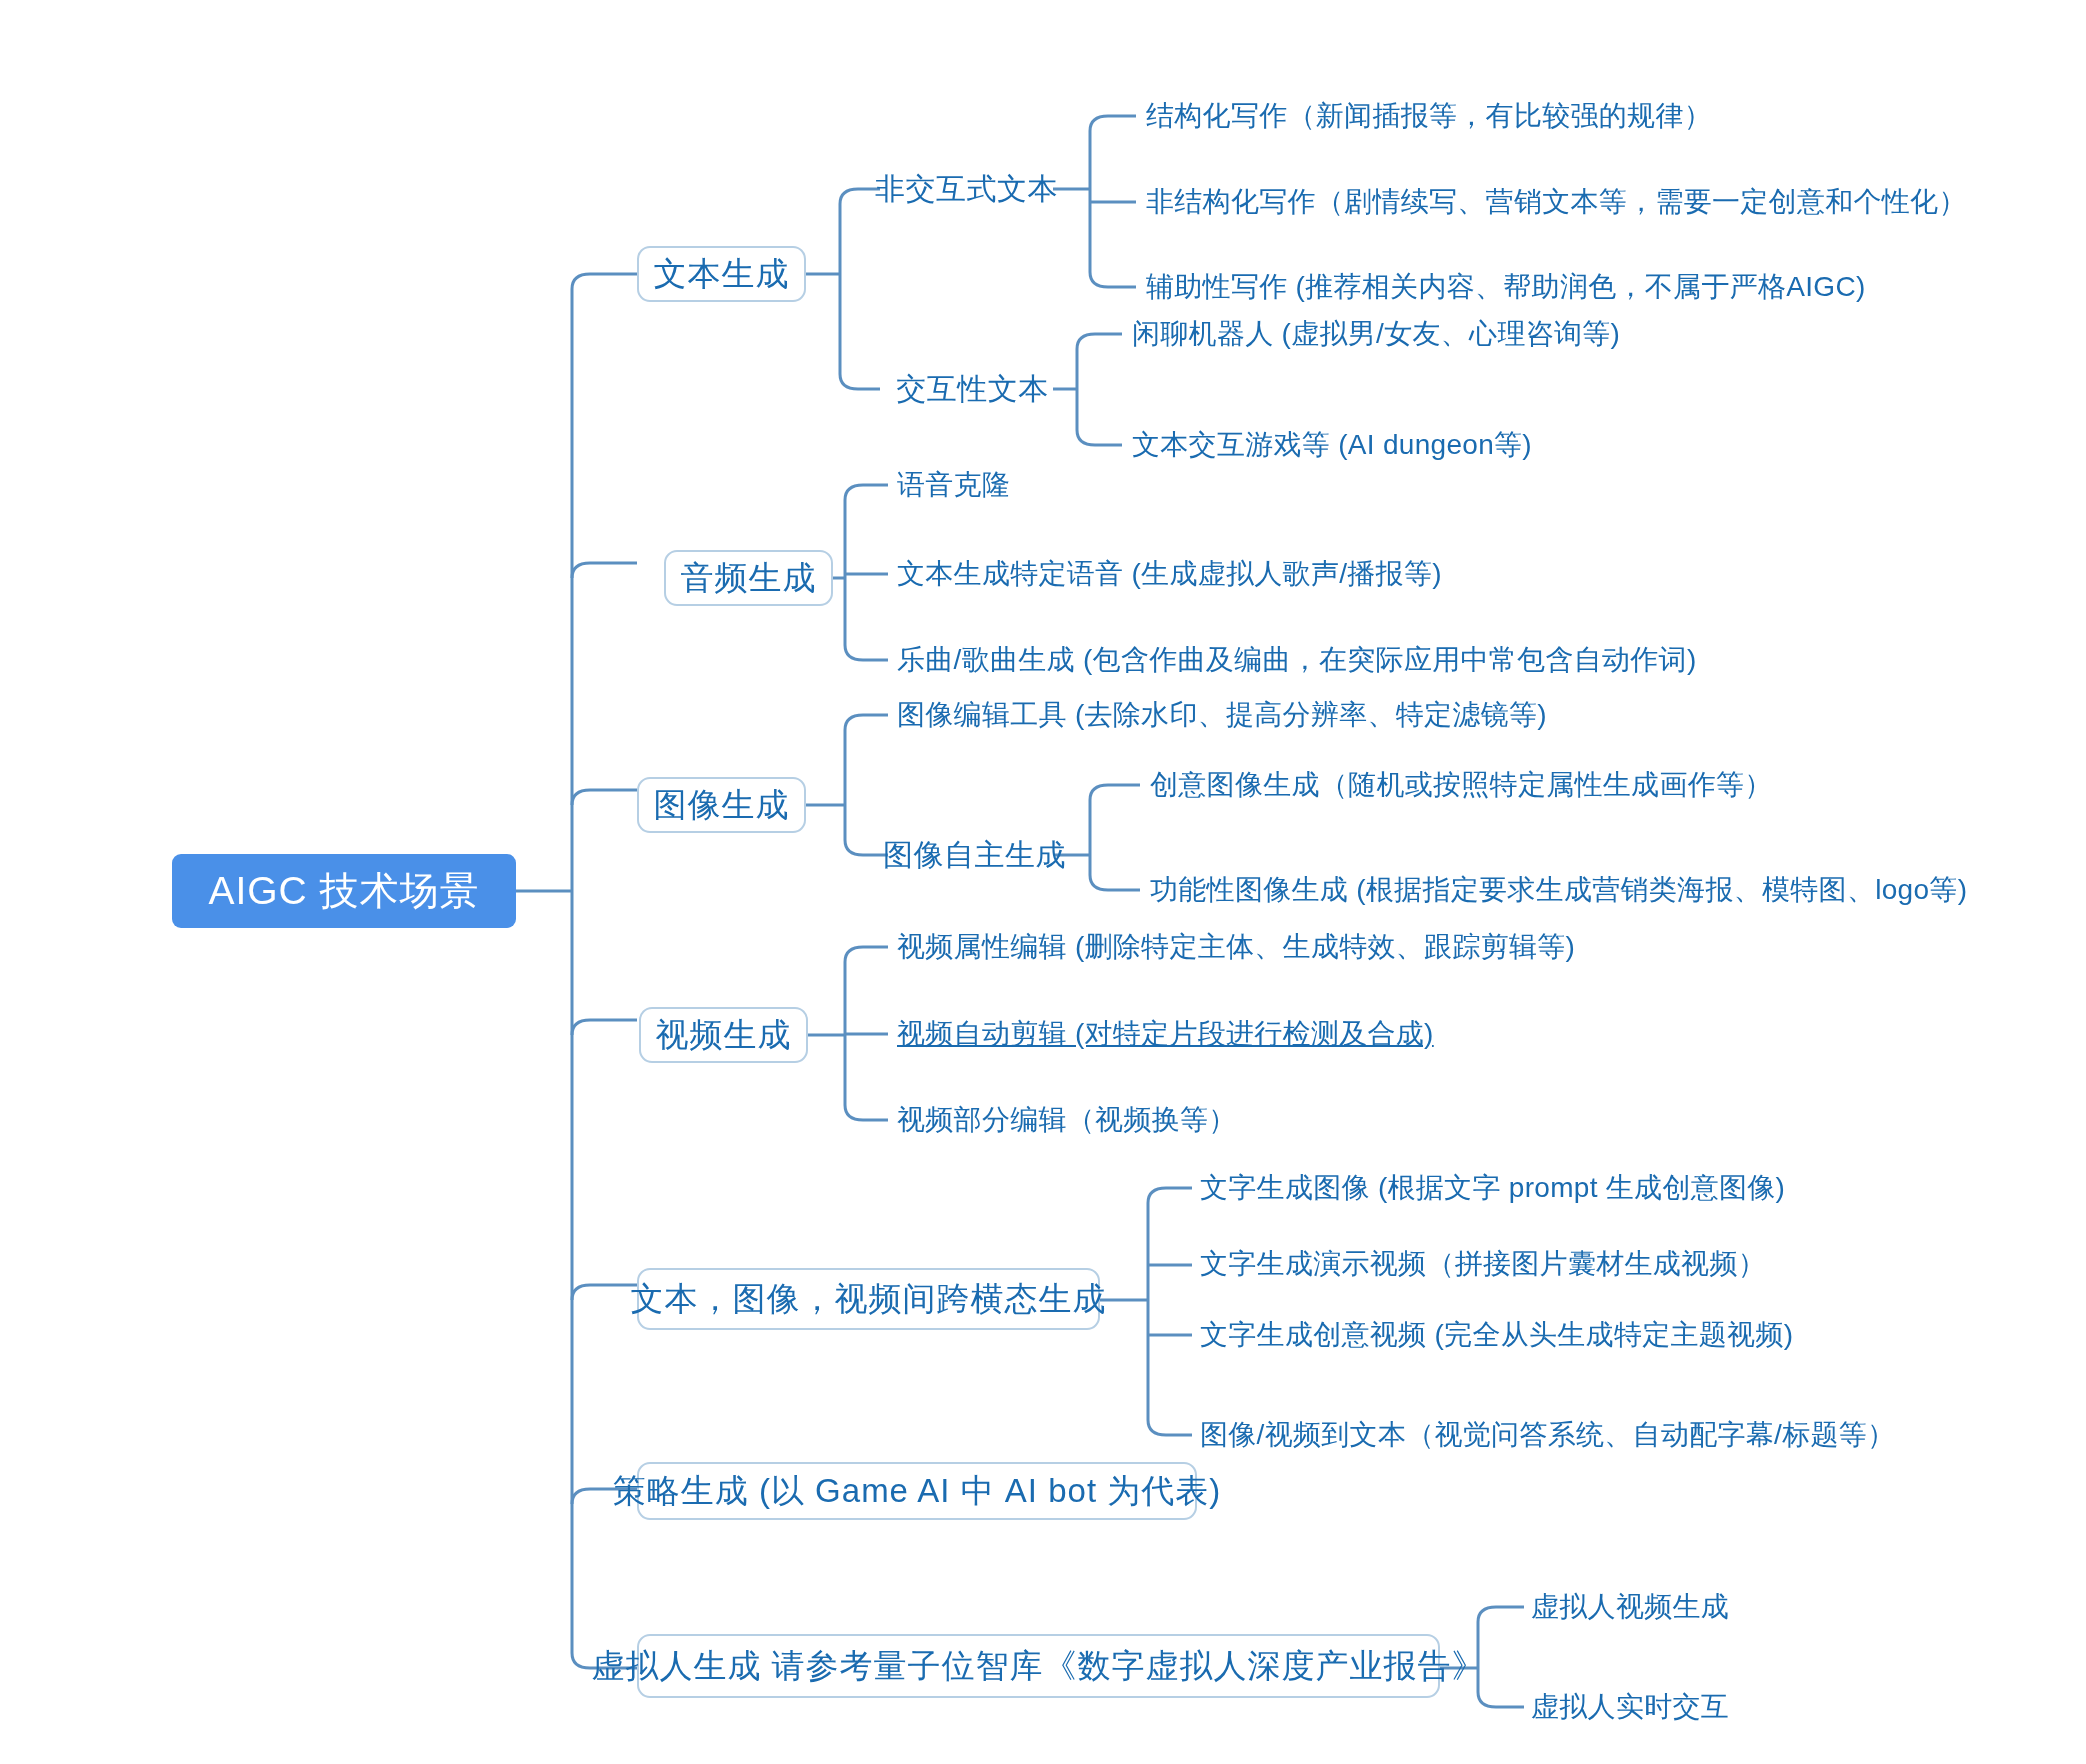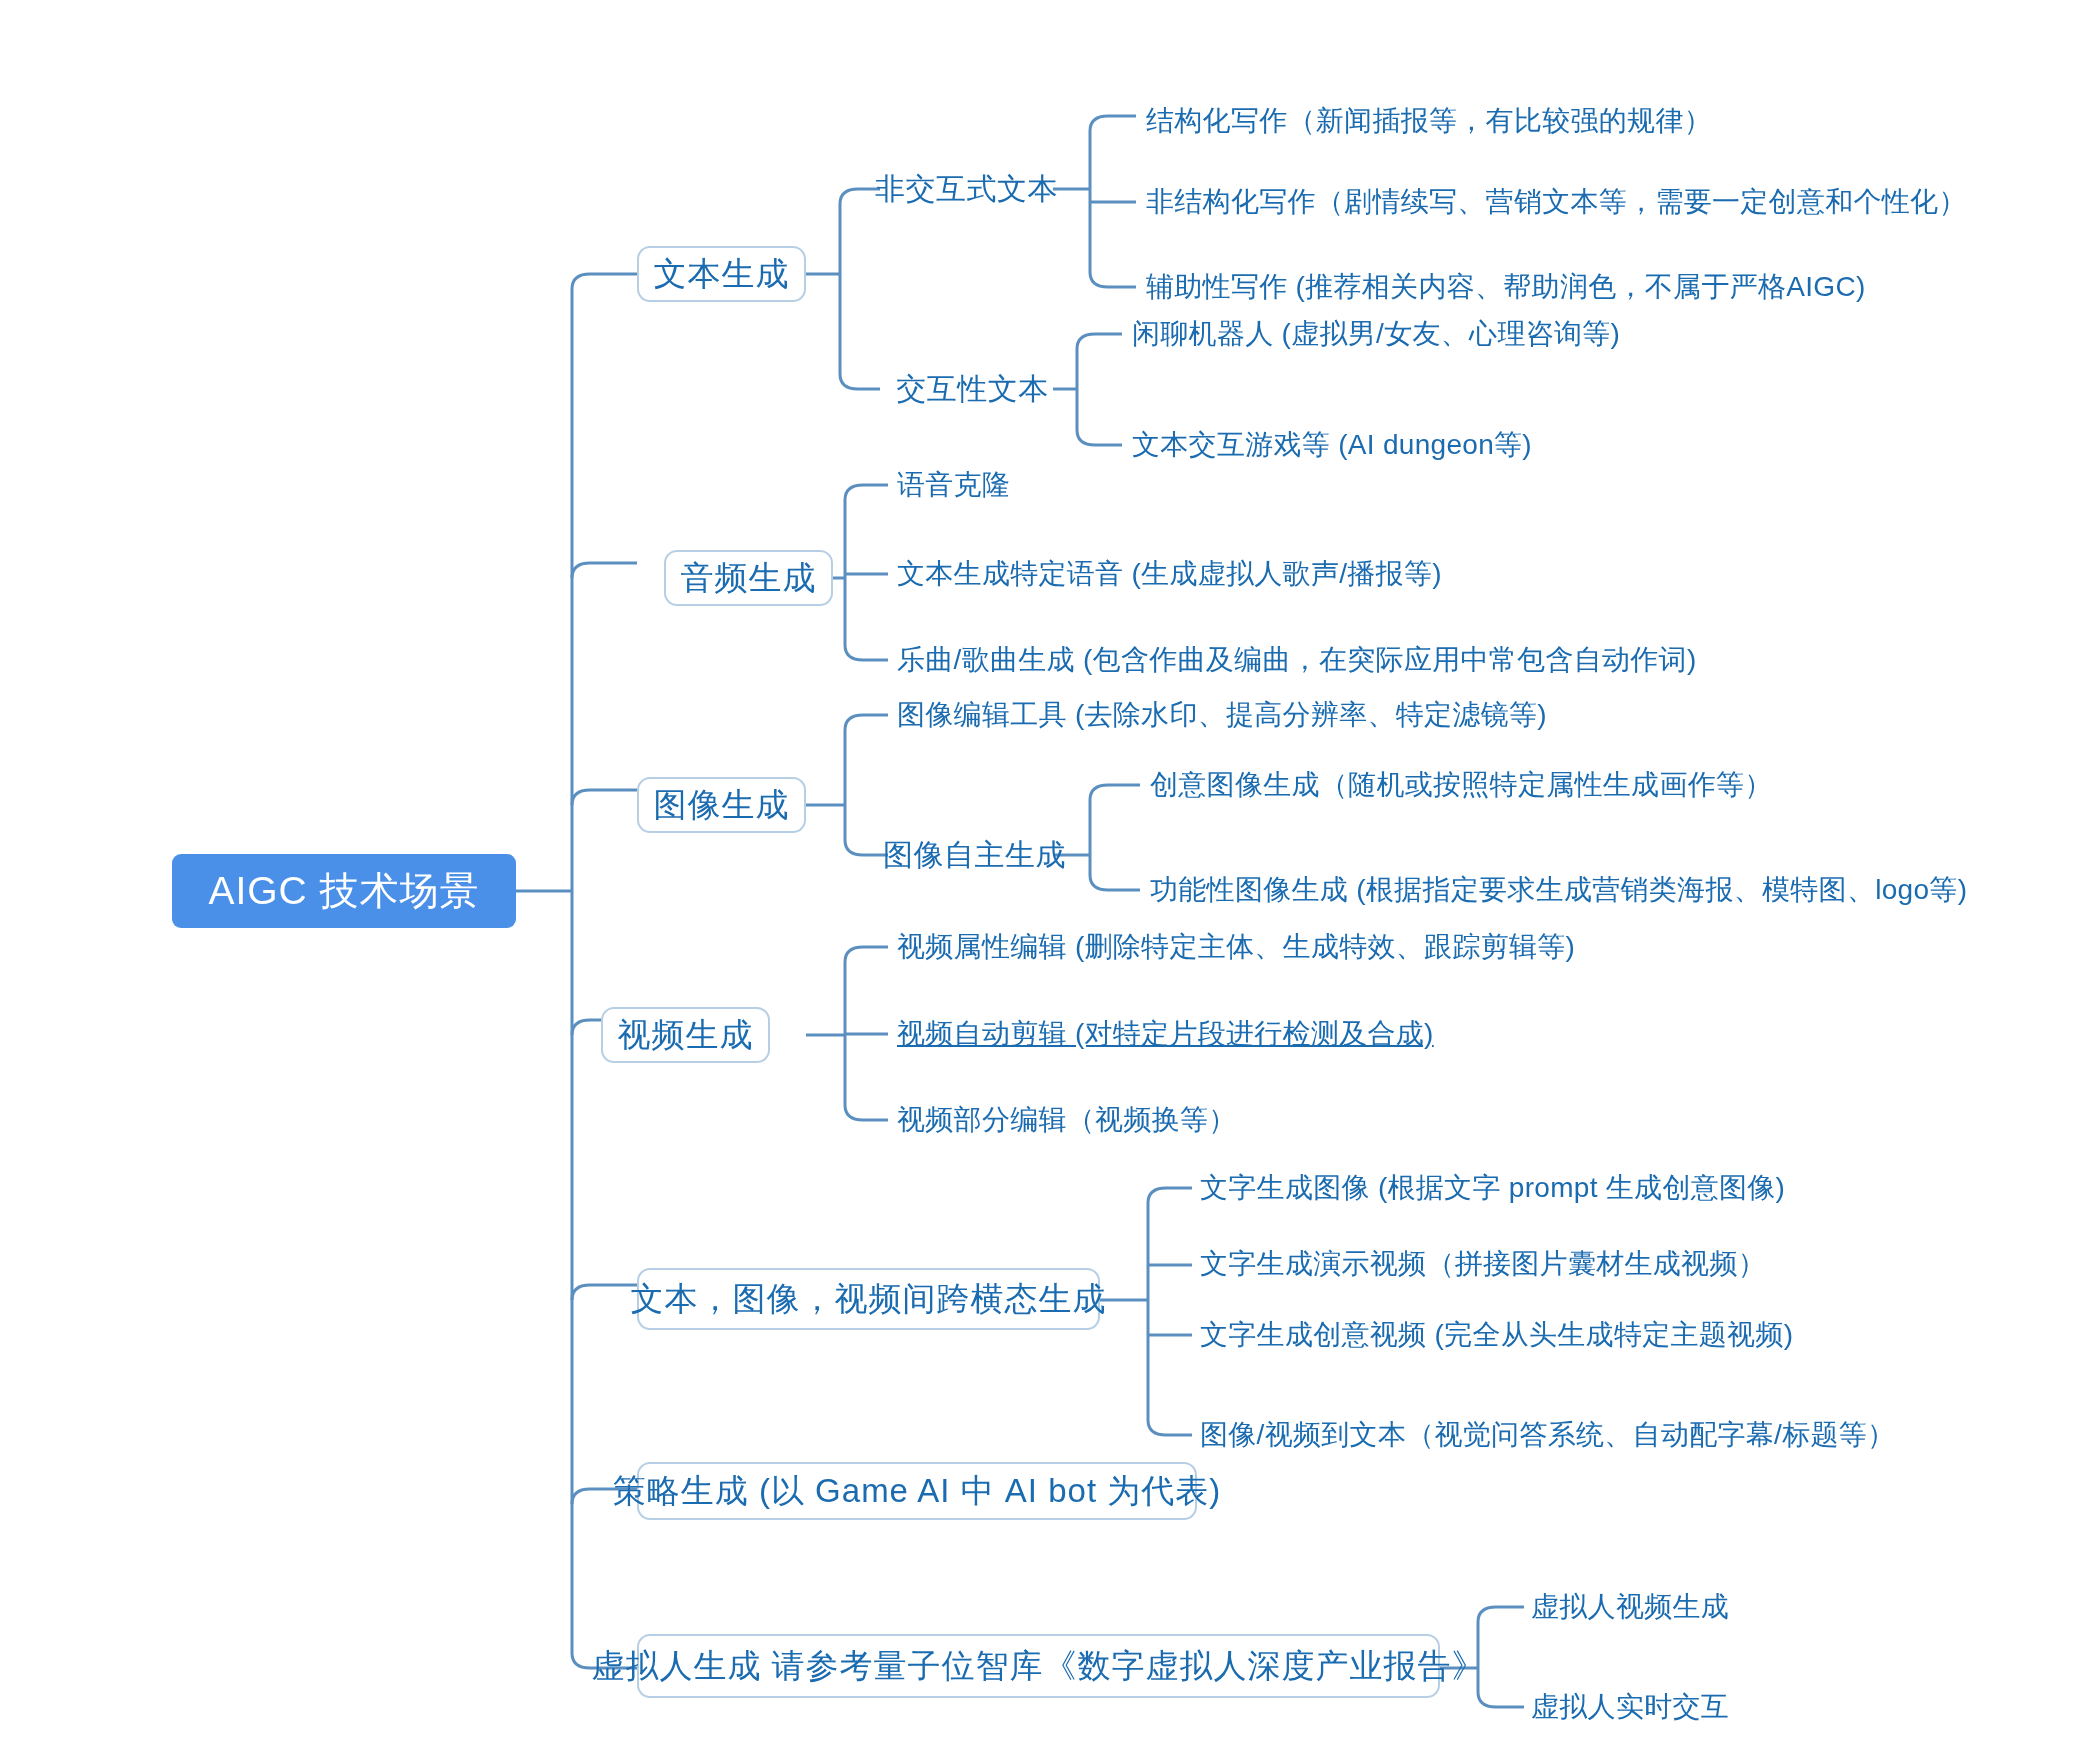--- a/index.html
+++ b/index.html
@@ -140,21 +140,21 @@
 
   <div class="node branch-node" style="left:637px; top:246px; width:169px; height:56px;">
     <span>文本生成</span>
   </div>
   <div class="node sub-node" style="left:880px; top:161px; width:173px; height:56px;">
     <span>非交互式文本</span>
   </div>
   <div class="node sub-node" style="left:892px; top:361px; width:161px; height:56px;">
     <span>交互性文本</span>
   </div>
-  <div class="node leaf-node" style="left:1146px; top:92px; width:860px; height:48px;align-items:flex-end;">
+  <div class="node leaf-node" style="left:1146px; top:92px; width:860px; height:48px;">
     <span>结构化写作（新闻插报等，有比较强的规律）</span>
   </div>
   <div class="node leaf-node" style="left:1146px; top:178px; width:860px; height:48px;">
     <span>非结构化写作（剧情续写、营销文本等，需要一定创意和个性化）</span>
   </div>
   <div class="node leaf-node" style="left:1146px; top:263px; width:860px; height:48px;">
     <span>辅助性写作 (推荐相关内容、帮助润色，不属于严格AIGC)</span>
   </div>
   <div class="node leaf-node" style="left:1132px; top:310px; width:780px; height:48px;">
     <span>闲聊机器人 (虚拟男/女友、心理咨询等)</span>
@@ -185,21 +185,21 @@
   <div class="node sub-node" style="left:895px; top:827px; width:159px; height:56px;">
     <span>图像自主生成</span>
   </div>
   <div class="node leaf-node" style="left:1150px; top:761px; width:860px; height:48px;">
     <span>创意图像生成（随机或按照特定属性生成画作等）</span>
   </div>
   <div class="node leaf-node" style="left:1150px; top:866px; width:900px; height:48px;">
     <span>功能性图像生成 (根据指定要求生成营销类海报、模特图、logo等)</span>
   </div>
 
-  <div class="node branch-node" style="left:601px; top:1007px; width:169px; height:56px;">
+  <div class="node branch-node" style="left:639px; top:1007px; width:169px; height:56px;">
     <span>视频生成</span>
   </div>
   <div class="node leaf-node" style="left:897px; top:923px; width:840px; height:48px;">
     <span>视频属性编辑 (删除特定主体、生成特效、跟踪剪辑等)</span>
   </div>
   <div class="node leaf-node" style="left:897px; top:1010px; width:800px; height:48px;text-decoration:underline;">
     <span>视频自动剪辑 (对特定片段进行检测及合成)</span>
   </div>
   <div class="node leaf-node" style="left:897px; top:1096px; width:700px; height:48px;">
     <span>视频部分编辑（视频换等）</span>

